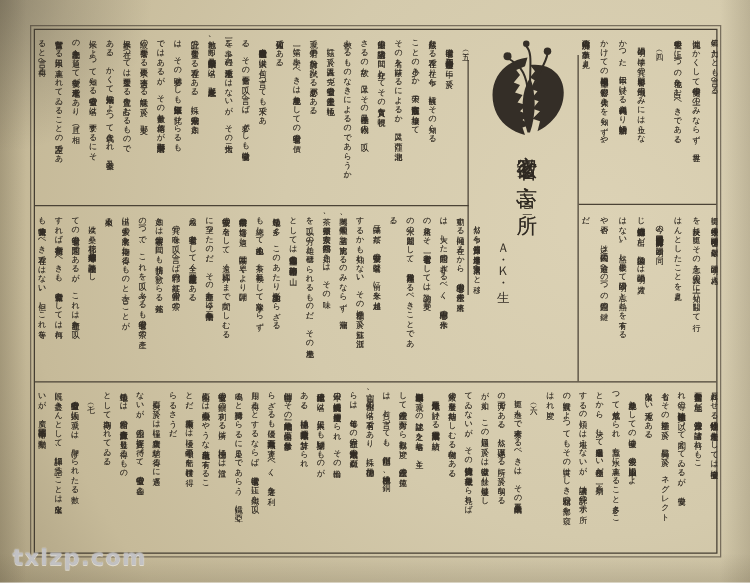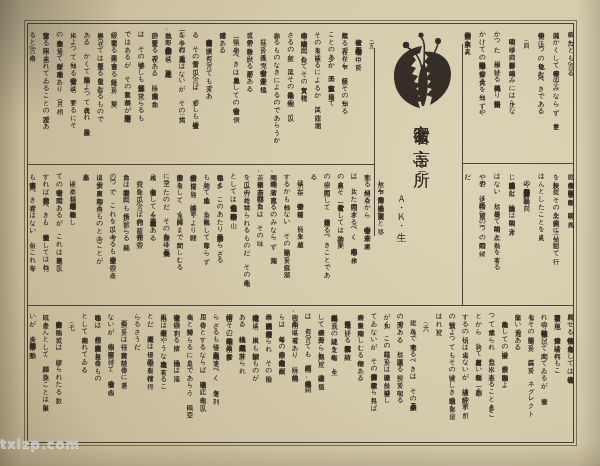--- a/index.html
+++ b/index.html
@@ -39,23 +39,23 @@
     font-size:16.5px;letter-spacing:1.5px;color:#2f2922;
     text-shadow:0 0 .5px rgba(47,41,34,.6);
   }
   .title-part{font-size:8px;letter-spacing:0;}
   .author-col{
     position:absolute;left:394px;top:188px;height:95px;
     writing-mode:vertical-rl;text-orientation:upright;white-space:nowrap;
     font-size:10px;letter-spacing:4px;color:#332d25;
   }
   .watermark{
-    position:absolute;left:0;top:436px;
+    position:absolute;left:10px;top:436px;
     font-family:"DejaVu Sans","Liberation Sans",sans-serif;
-    font-weight:bold;font-size:13px;letter-spacing:1px;
+    font-weight:bold;font-size:18px;letter-spacing:1px;
     color:rgba(150,150,155,.55);
     text-shadow:0 0 1px rgba(255,255,255,.85),0 1px 0 rgba(255,255,255,.5);
   }
   .ornament{position:absolute;left:388px;top:26px;width:68px;height:86px;}
 </style>
 </head>
 <body>
 
 <div class="sheet">
 

